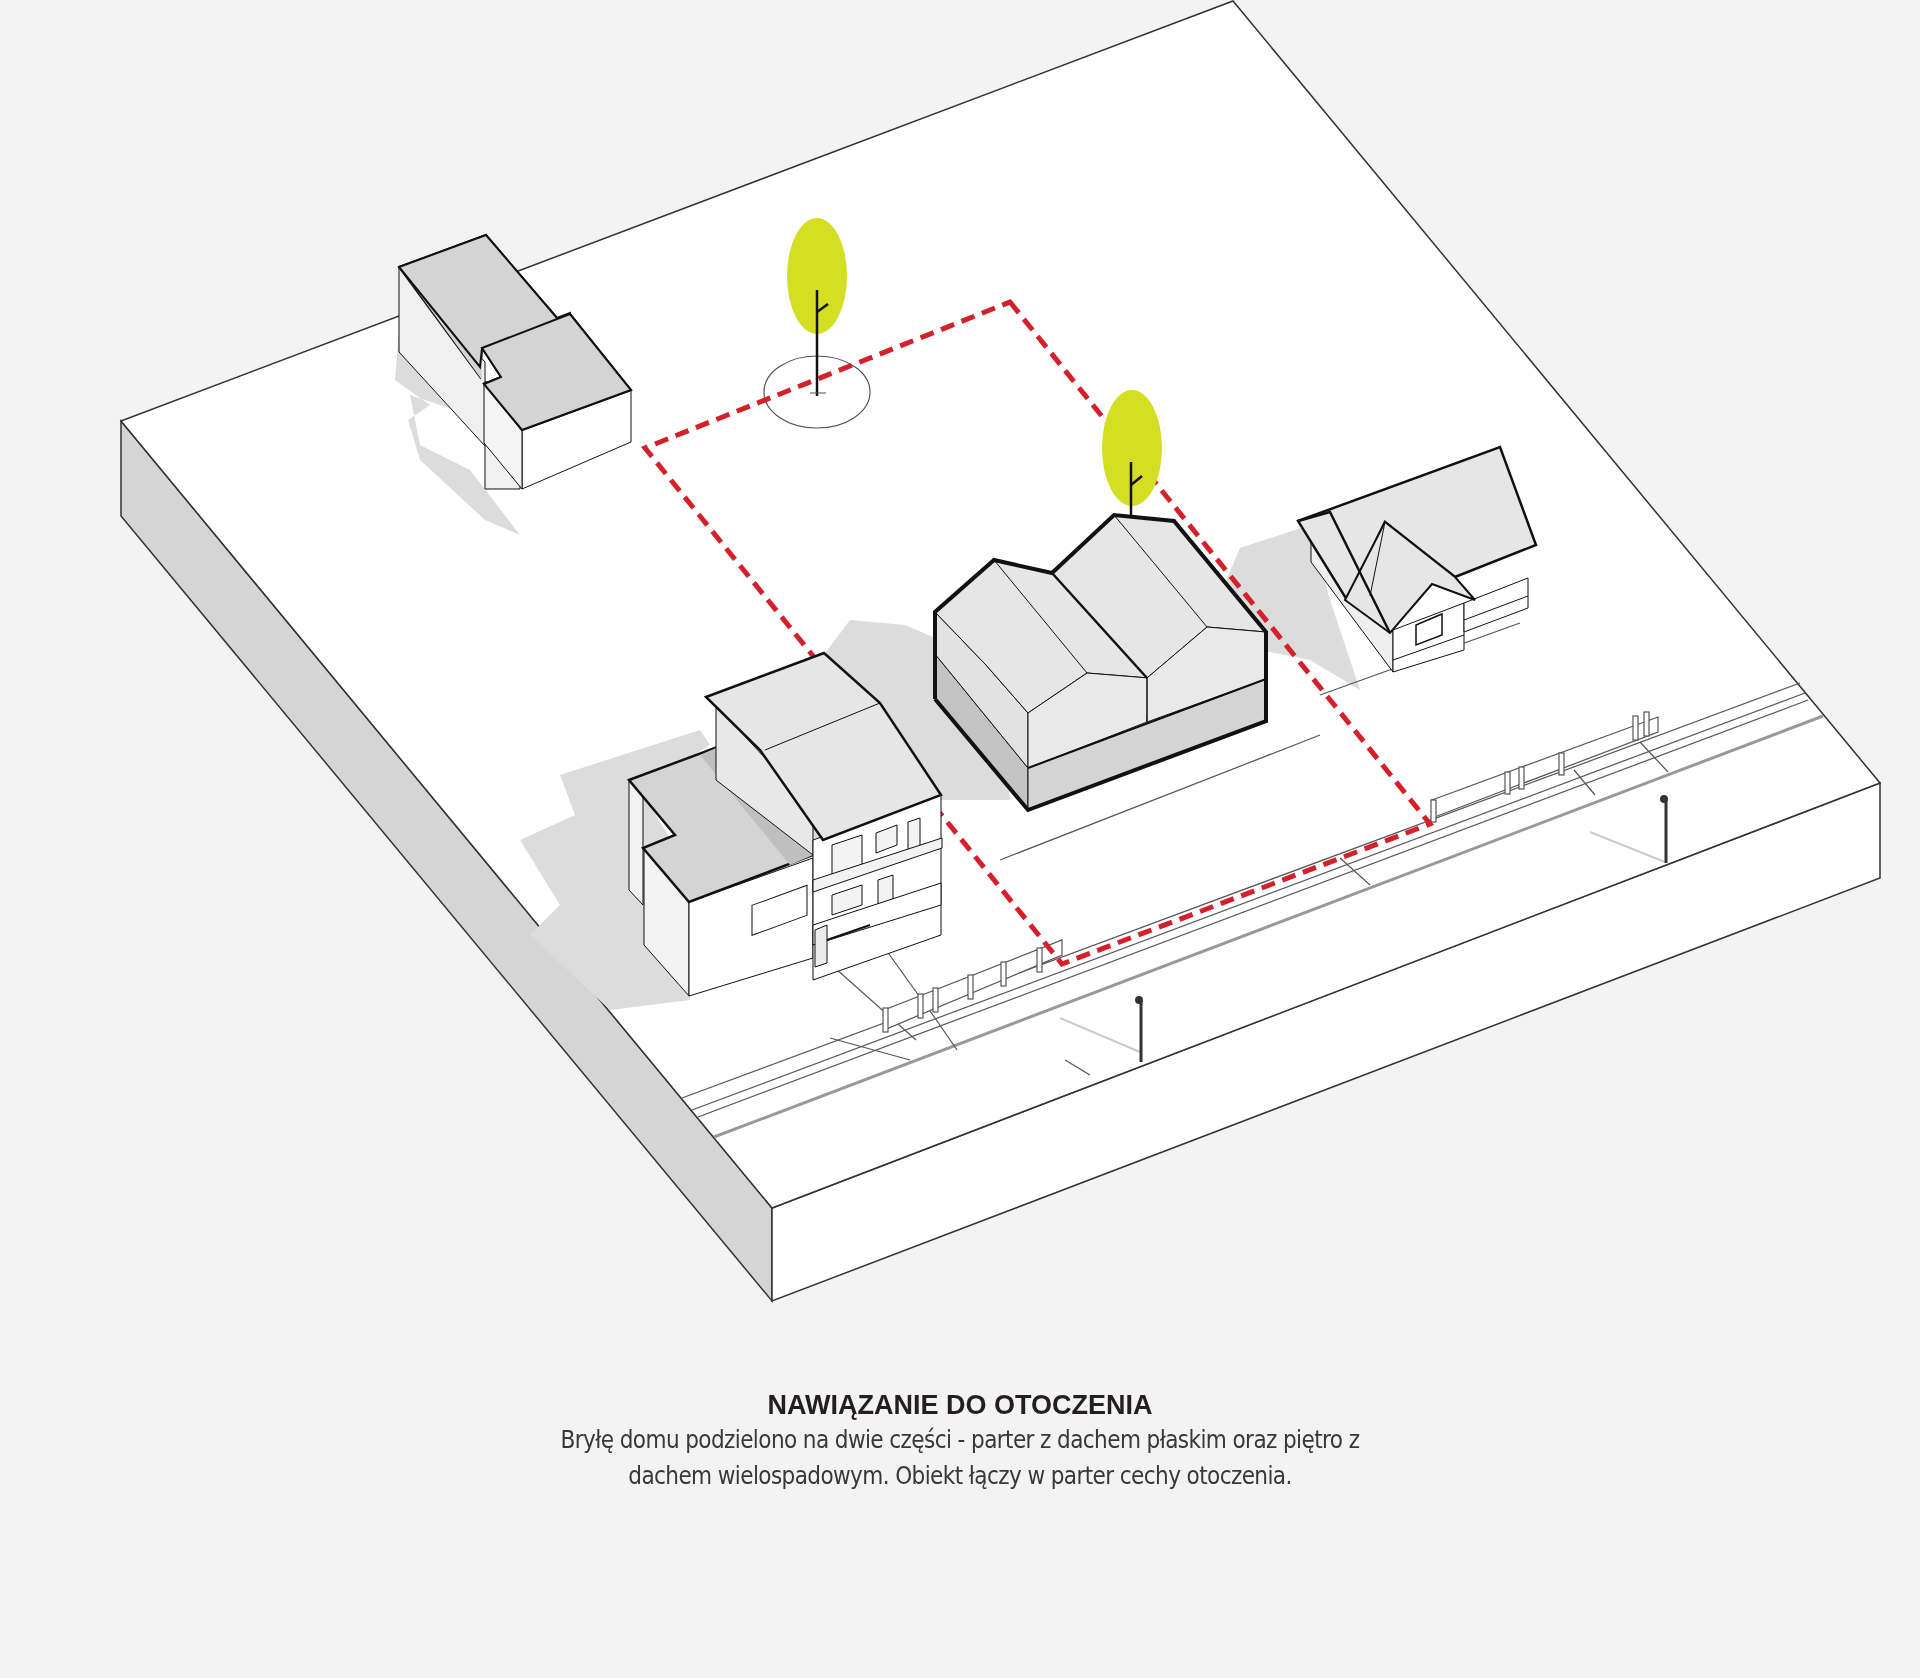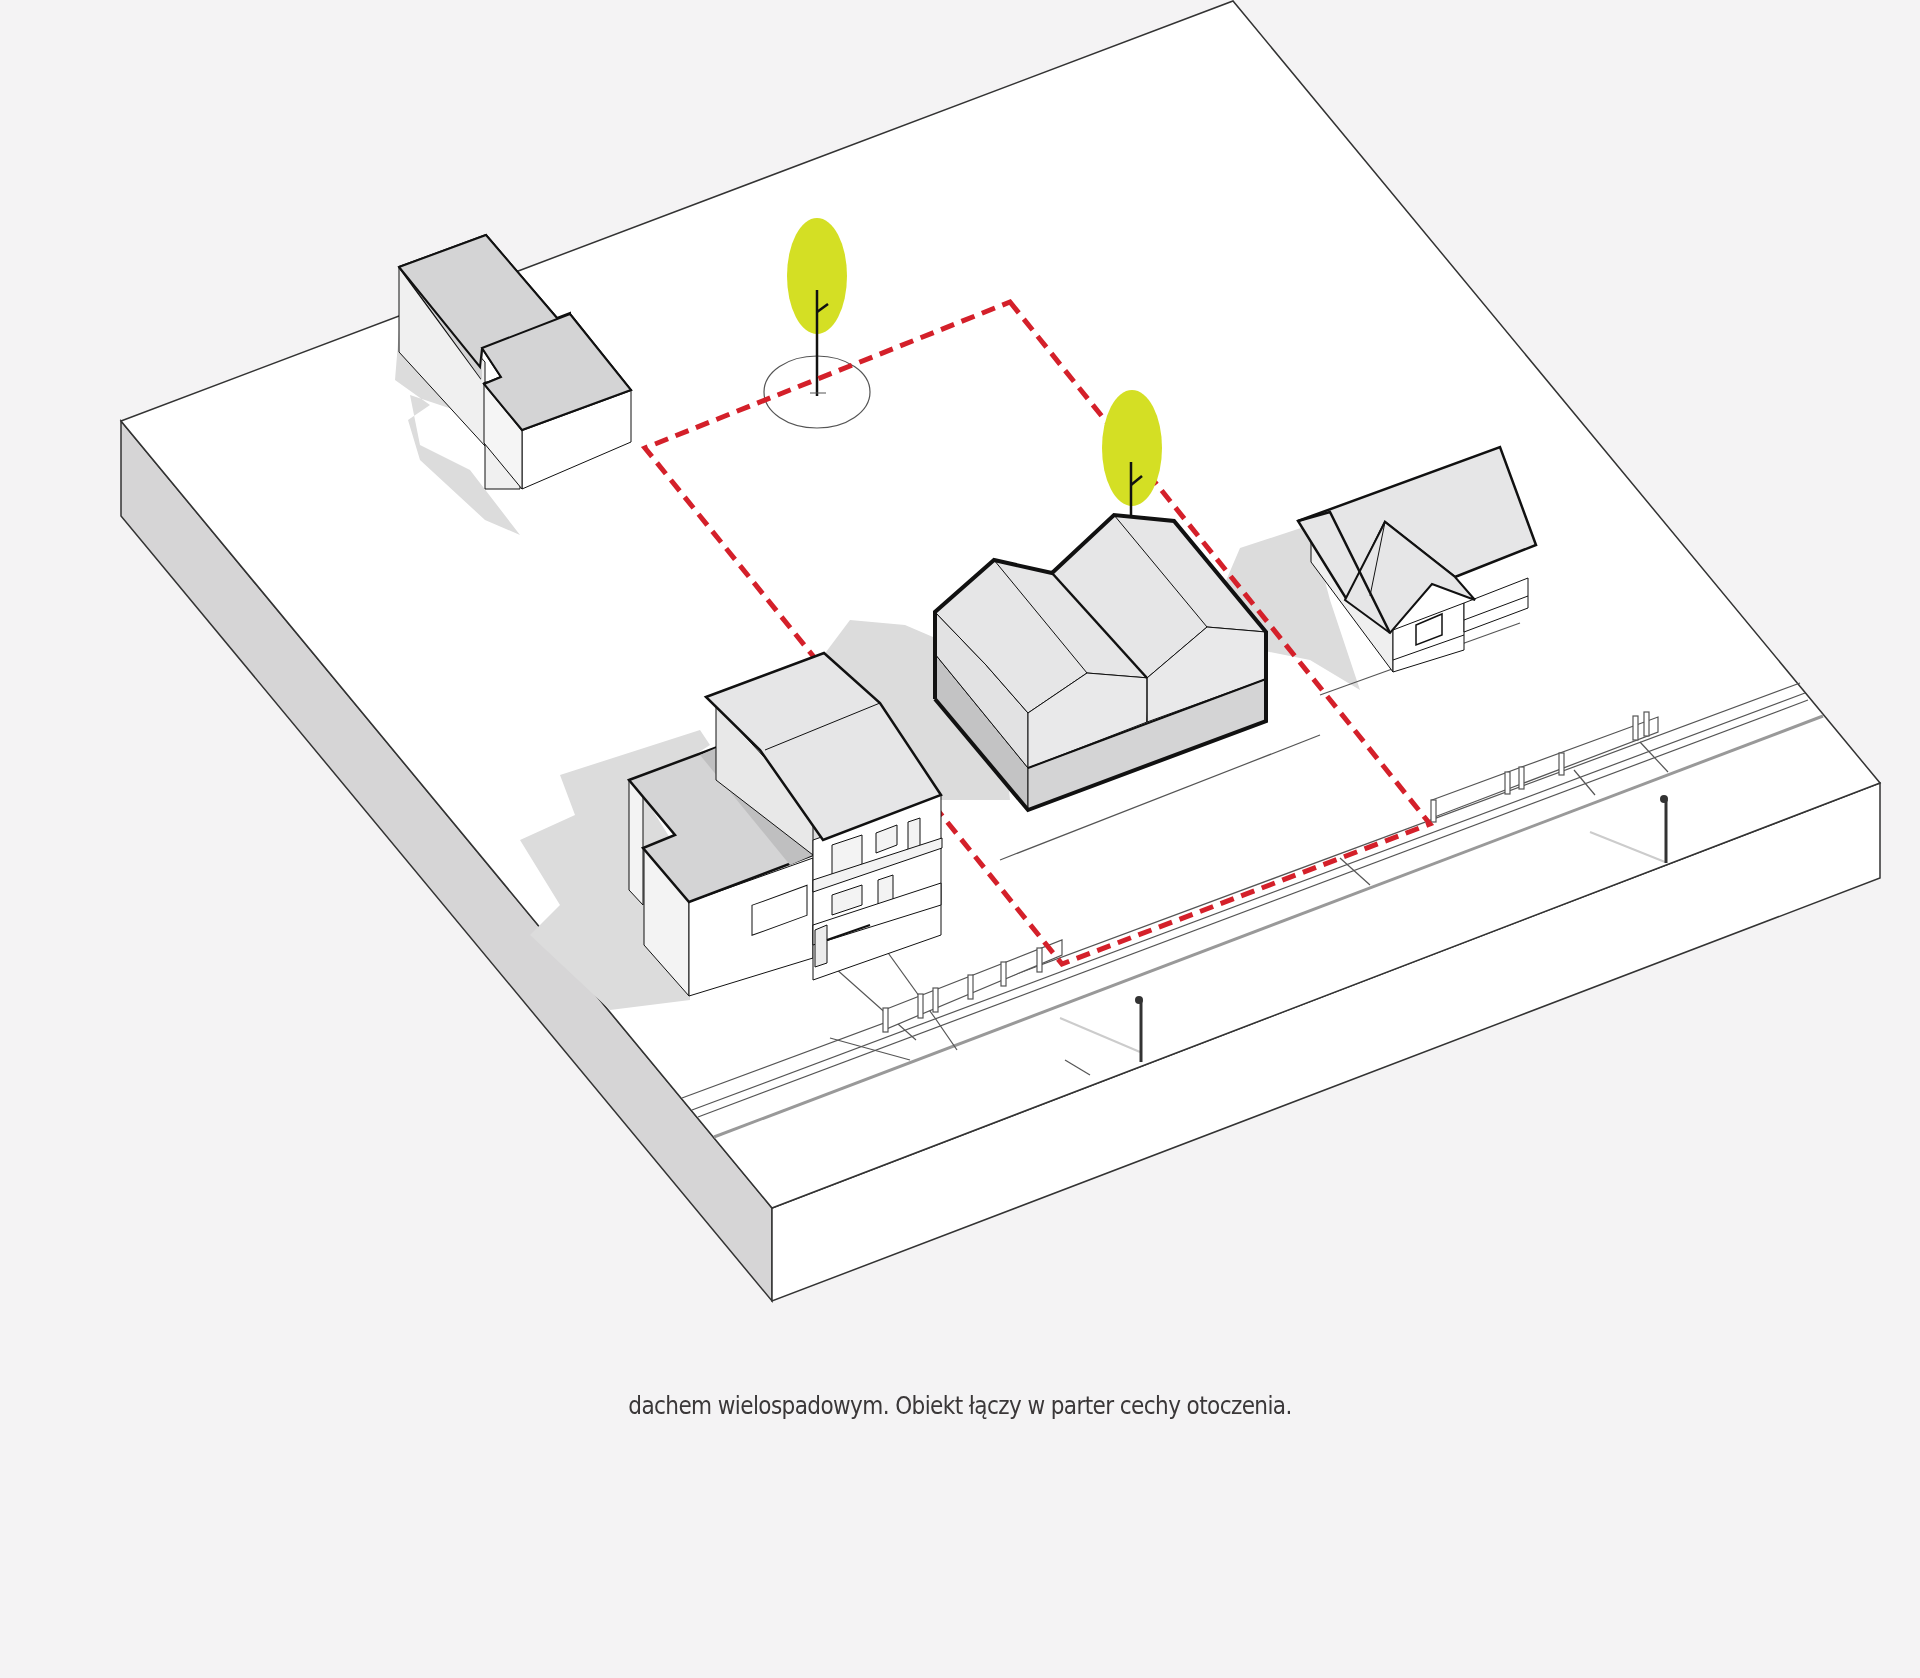--- a/index.html
+++ b/index.html
@@ -219,16 +219,18 @@
     <polygon points="1298,521 1500,447 1536,545 1455,577 1385,522 1347,600" fill="#e6e6e7" stroke-width="2.5"></polygon>
 
     <polygon points="1385,522 1455,577 1475,600 1432,584 1390,633 1345,600" fill="#e6e6e7" stroke-width="2"></polygon>
     <line x1="1385" y1="522" x2="1370" y2="596" stroke-width="1"></line>
     <polyline points="1298,521 1330,512 1390,633" fill="none" stroke-width="2.5"></polyline>
   </g>
 
 </svg>
 
 <div class="caption">
+  <div class="caption-title">NAWIĄZANIE DO OTOCZENIA</div>
   <div class="caption-body">
+    <span>Bryłę domu podzielono na dwie części - parter z dachem płaskim oraz piętro z</span>
     <span>dachem wielospadowym. Obiekt łączy w parter cechy otoczenia.</span>
   </div>
 </div>
 
 </body></html>

